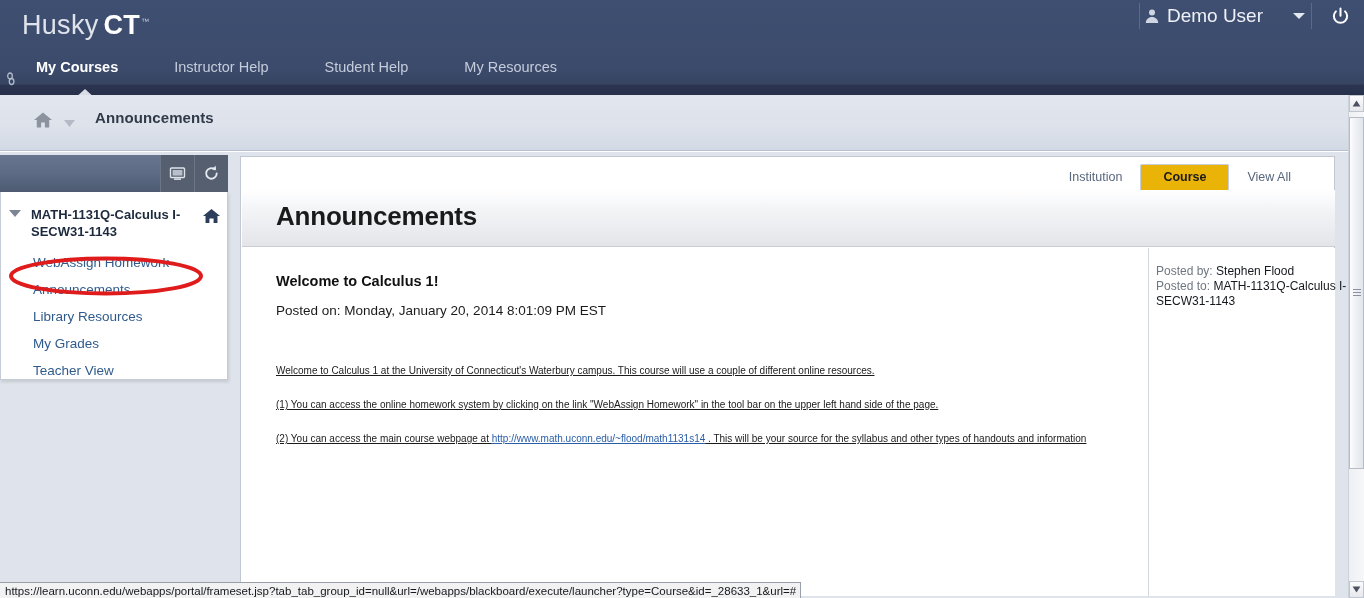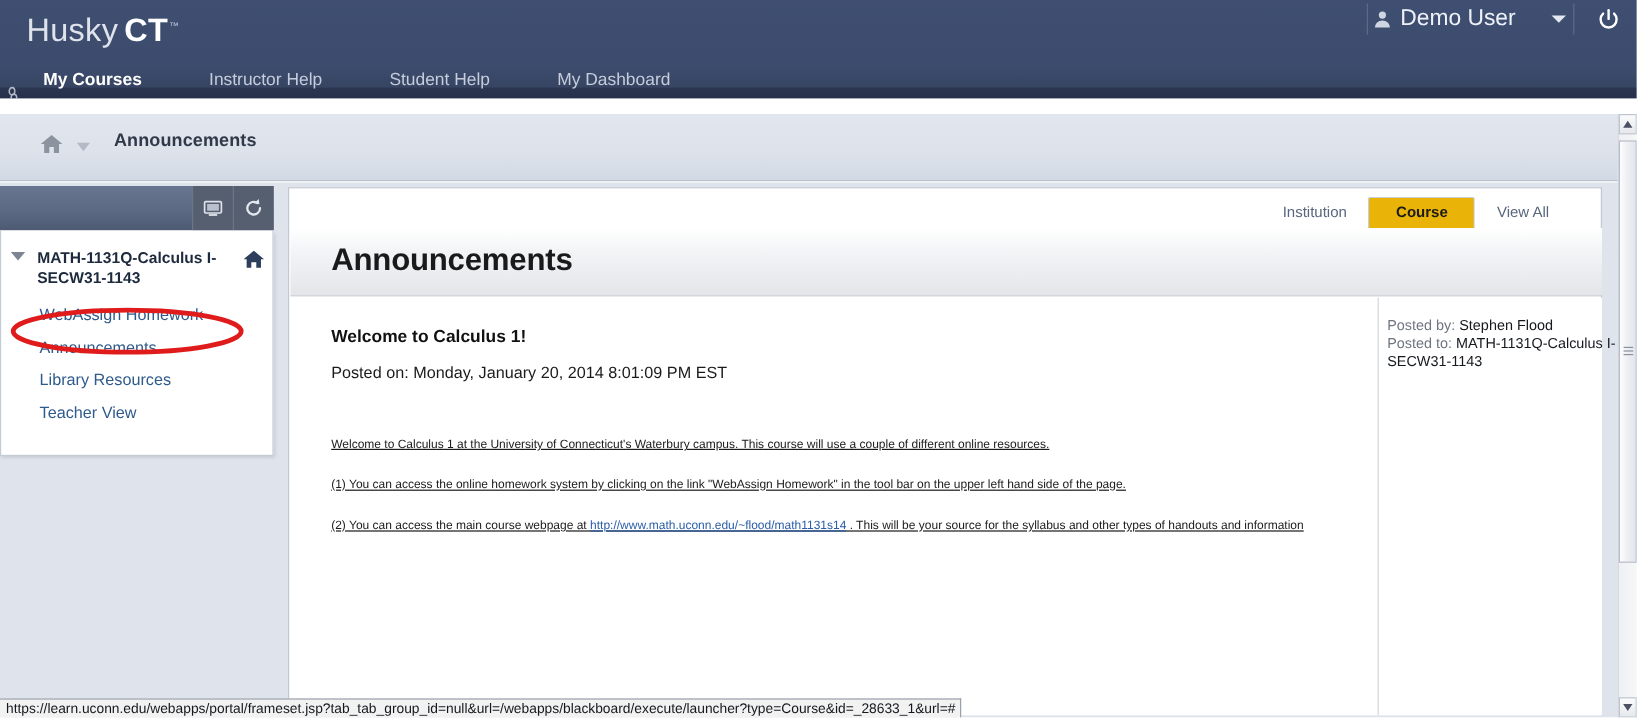--- a/index.html
+++ b/index.html
@@ -13,21 +13,21 @@
 
   #app {
     position: relative;
     width: 1364px; height: 598px;
     overflow: hidden;
   }
 
   
   .top-header {
     position: absolute; left: 0; top: 0;
-    width: 1364px; height: 82px;
+    width: 1364px; height: 95px;
     background: linear-gradient(to bottom, #3f4f71 0%, #3c4b6c 70%, #374563 88%, #2b3550 90%, #273049 100%);
     overflow: hidden;
   }
   .brand {
     position: absolute; left: 22px; top: 10px;
     font-size: 27px; letter-spacing: 0.3px;
     color: #e9ecf2;
     white-space: nowrap;
   }
   .brand .b-light { font-weight: 300; color: #dfe3ec; }
@@ -363,21 +363,21 @@
         <span>My Courses</span>
         <span class="pointer"></span>
       </div>
       <div class="navtab">
         <span>Instructor Help</span>
       </div>
       <div class="navtab">
         <span>Student Help</span>
       </div>
       <div class="navtab">
-        <span>My Dashboard</span>
+        <span>My Resources</span>
       </div>
     </div>
 
     <div class="user-box">
       <span class="user-icon">
         <svg width="16" height="16" viewBox="0 0 16 16" aria-hidden="true">
           <circle cx="8" cy="4.6" r="3" fill="#cfd5e2"></circle>
           <path d="M1.8 15c0-3.6 2.8-6 6.2-6s6.2 2.4 6.2 6z" fill="#cfd5e2"></path>
         </svg>
       </span>
@@ -436,20 +436,21 @@
           <span class="course-home-icon">
             <svg width="19" height="18" viewBox="0 0 20 19" aria-hidden="true">
               <path d="M10 2 L19 9.6 H16.3 V17 H12.2 V12.2 H7.8 V17 H3.7 V9.6 H1 Z" fill="#2c3e5c"></path>
             </svg>
           </span>
         </div>
         <div class="menu-links">
           <a class="menu-link">WebAssign Homework</a>
           <a class="menu-link">Announcements</a>
           <a class="menu-link">Library Resources</a>
+          <a class="menu-link">My Grades</a>
           <a class="menu-link">Teacher View</a>
         </div>
       </div>
     </div>
 
     <div class="content-panel">
 
       <div class="tabrow">
         <div class="ctab">Institution</div>
         <div class="ctab active">Course</div>

